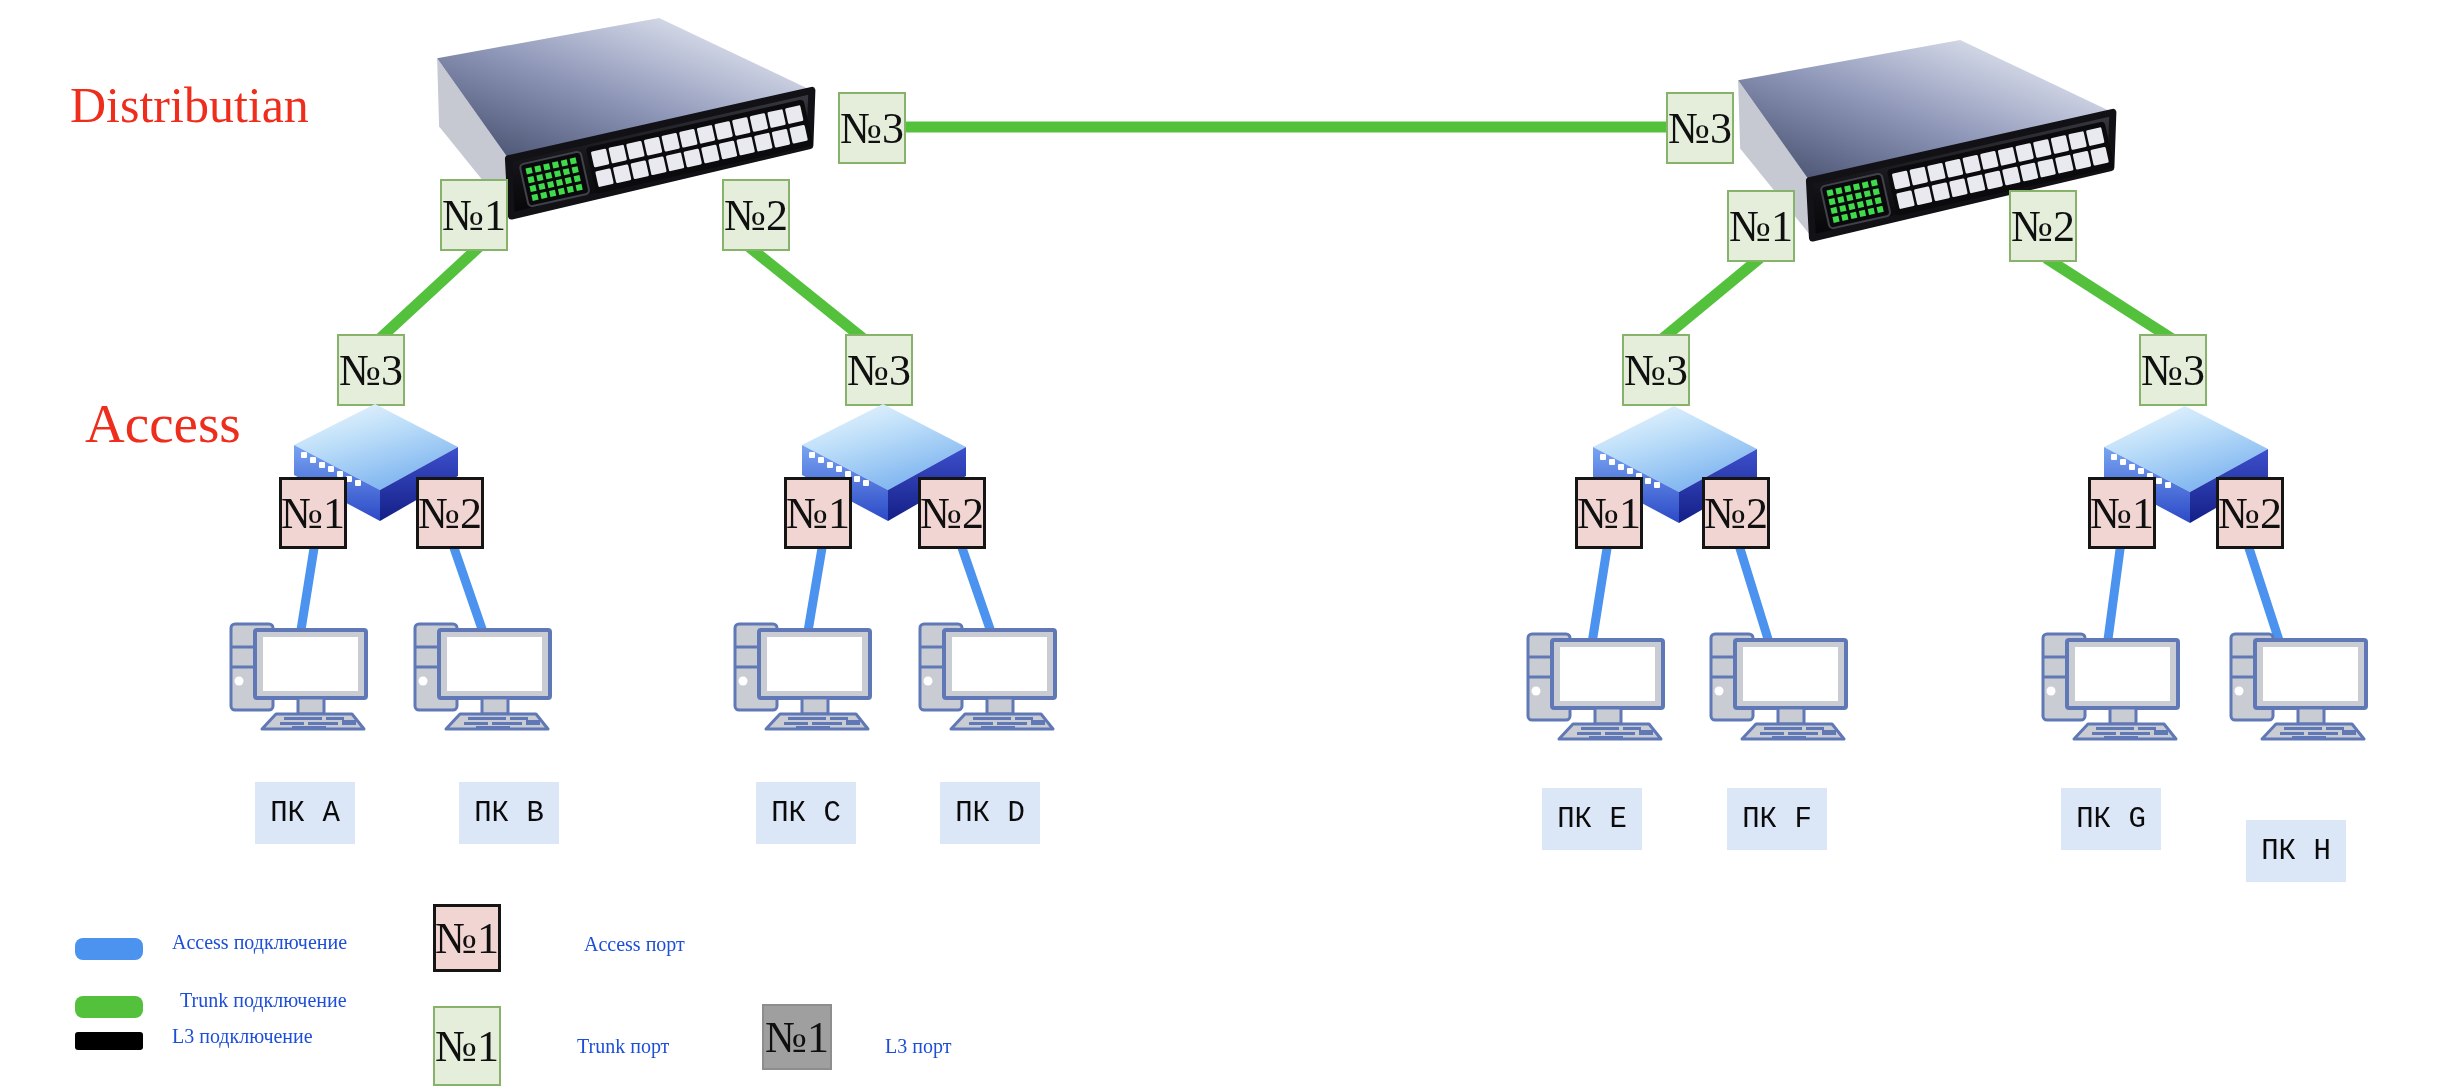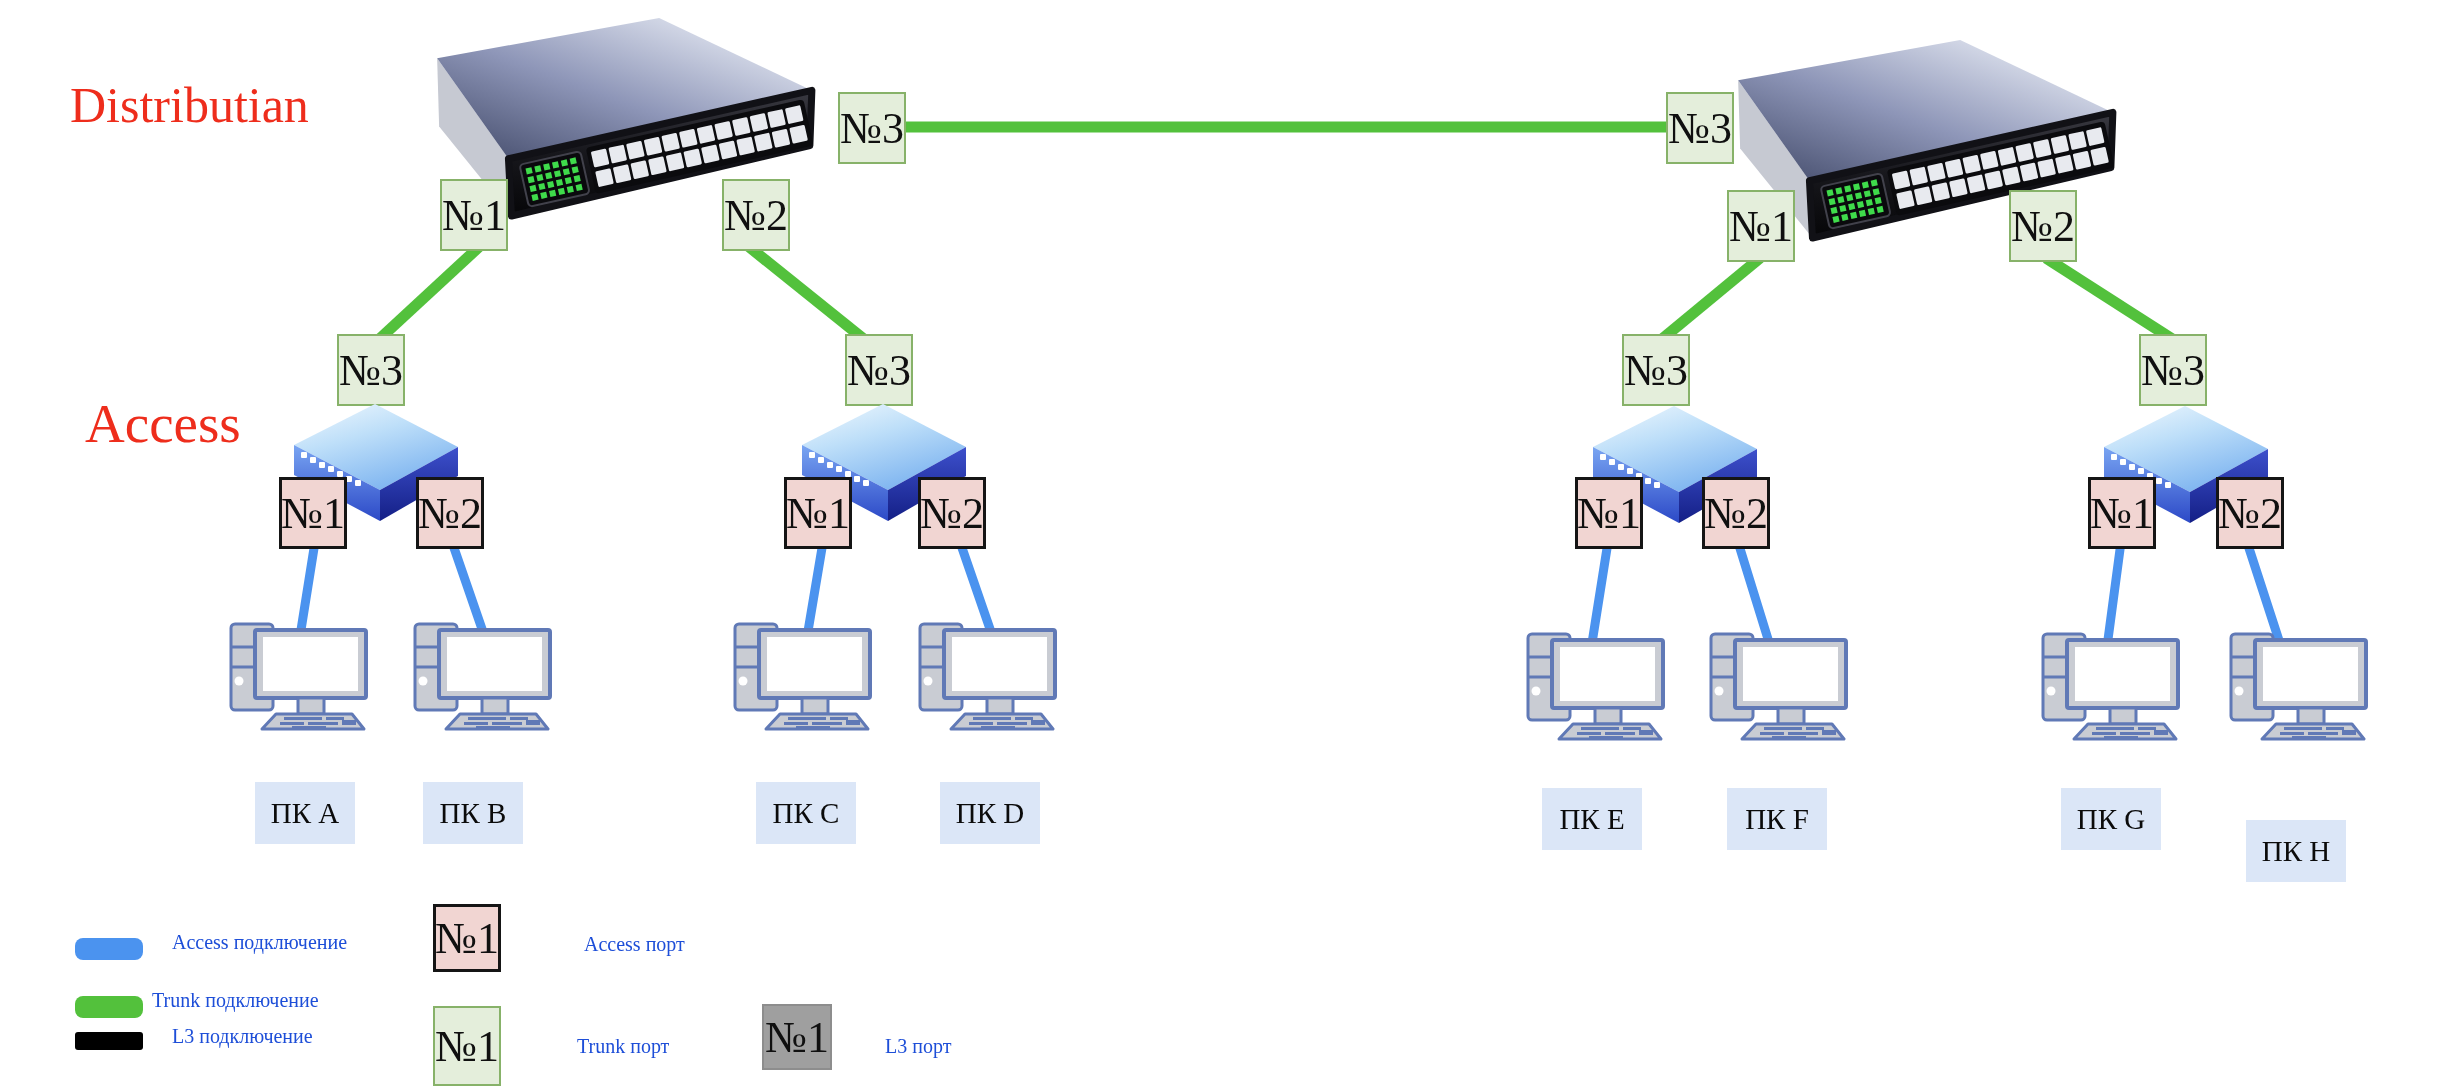--- a/index.html
+++ b/index.html
@@ -12,21 +12,21 @@
   .pc-svg{position:absolute;z-index:3;}
   .badge{position:absolute;width:68px;height:72px;box-sizing:border-box;display:flex;
          align-items:center;justify-content:center;z-index:4;
          font-family:"Liberation Serif","DejaVu Serif",serif;font-size:44px;color:#101010;}
   .badge--trunk{background:#e4eedb;border:2px solid #87b269;}
   .badge--access{background:#f1d5d2;border:3px solid #151515;}
   .badge--l3{background:#9f9f9f;border:2px solid #8d8d8d;}
   .badge--uplink{z-index:2;}
   .pc-label{position:absolute;width:100px;height:62px;background:#dbe6f7;display:flex;
             align-items:center;justify-content:center;z-index:3;color:#0b0b0b;
-            font-family:Liberation Serif, serif;font-size:29px;}
+            font-family:Liberation Mono, monospace;font-size:29px;}
   .layer-title{position:absolute;color:#ee2d1c;z-index:5;line-height:1;}
   .title-dist{left:70px;top:80px;font-size:50px;}
   .title-acc{left:85px;top:396px;font-size:55px;}
   .legend-text{position:absolute;font-size:20px;color:#1d4ed8;z-index:3;line-height:1.2;}
   .swatch{position:absolute;width:68px;height:22px;border-radius:8px;z-index:3;}
   .swatch--access{background:#4b93ef;}
   .swatch--trunk{background:#53c13c;}
   .swatch--l3{background:#000000;height:18px;border-radius:3px;}
 </style>
 </head>
@@ -238,33 +238,33 @@
       <use href="#sym-pc"></use>
     </svg>
   <svg class="pc-svg" style="left:2040px;top:630px;width:140px;height:112px" viewBox="0 0 140 112">
       <use href="#sym-pc"></use>
     </svg>
   <svg class="pc-svg" style="left:2228px;top:630px;width:140px;height:112px" viewBox="0 0 140 112">
       <use href="#sym-pc"></use>
     </svg>
 
   <div class="pc-label" style="left:255px;top:782px">ПК A</div>
-  <div class="pc-label" style="left:423px;top:782px">ПК B</div>
+  <div class="pc-label" style="left:459px;top:782px">ПК B</div>
   <div class="pc-label" style="left:756px;top:782px">ПК C</div>
   <div class="pc-label" style="left:940px;top:782px">ПК D</div>
   <div class="pc-label" style="left:1542px;top:788px">ПК E</div>
   <div class="pc-label" style="left:1727px;top:788px">ПК F</div>
   <div class="pc-label" style="left:2061px;top:788px">ПК G</div>
   <div class="pc-label" style="left:2246px;top:820px">ПК H</div>
 
   <div>
     <div class="swatch swatch--access" style="left:75px;top:938px"></div>
     <div class="legend-text" style="left:172px;top:930px">Access подключение</div>
     <div class="swatch swatch--trunk" style="left:75px;top:996px"></div>
-    <div class="legend-text" style="left:152px;top:988px">Trunk подключение</div>
+    <div class="legend-text" style="left:180px;top:988px">Trunk подключение</div>
     <div class="swatch swatch--l3" style="left:75px;top:1032px"></div>
     <div class="legend-text" style="left:172px;top:1024px">L3 подключение</div>
 
     <div class="badge badge--access" style="left:433px;top:904px;height:68px;z-index:3">№1</div>
     <div class="legend-text" style="left:584px;top:932px">Access порт</div>
 
     <div class="badge badge--trunk" style="left:433px;top:1006px;height:80px;z-index:3">№1</div>
     <div class="legend-text" style="left:577px;top:1034px">Trunk порт</div>
 
     <div class="badge badge--l3" style="left:762px;top:1004px;width:70px;height:66px;z-index:3">№1</div>

